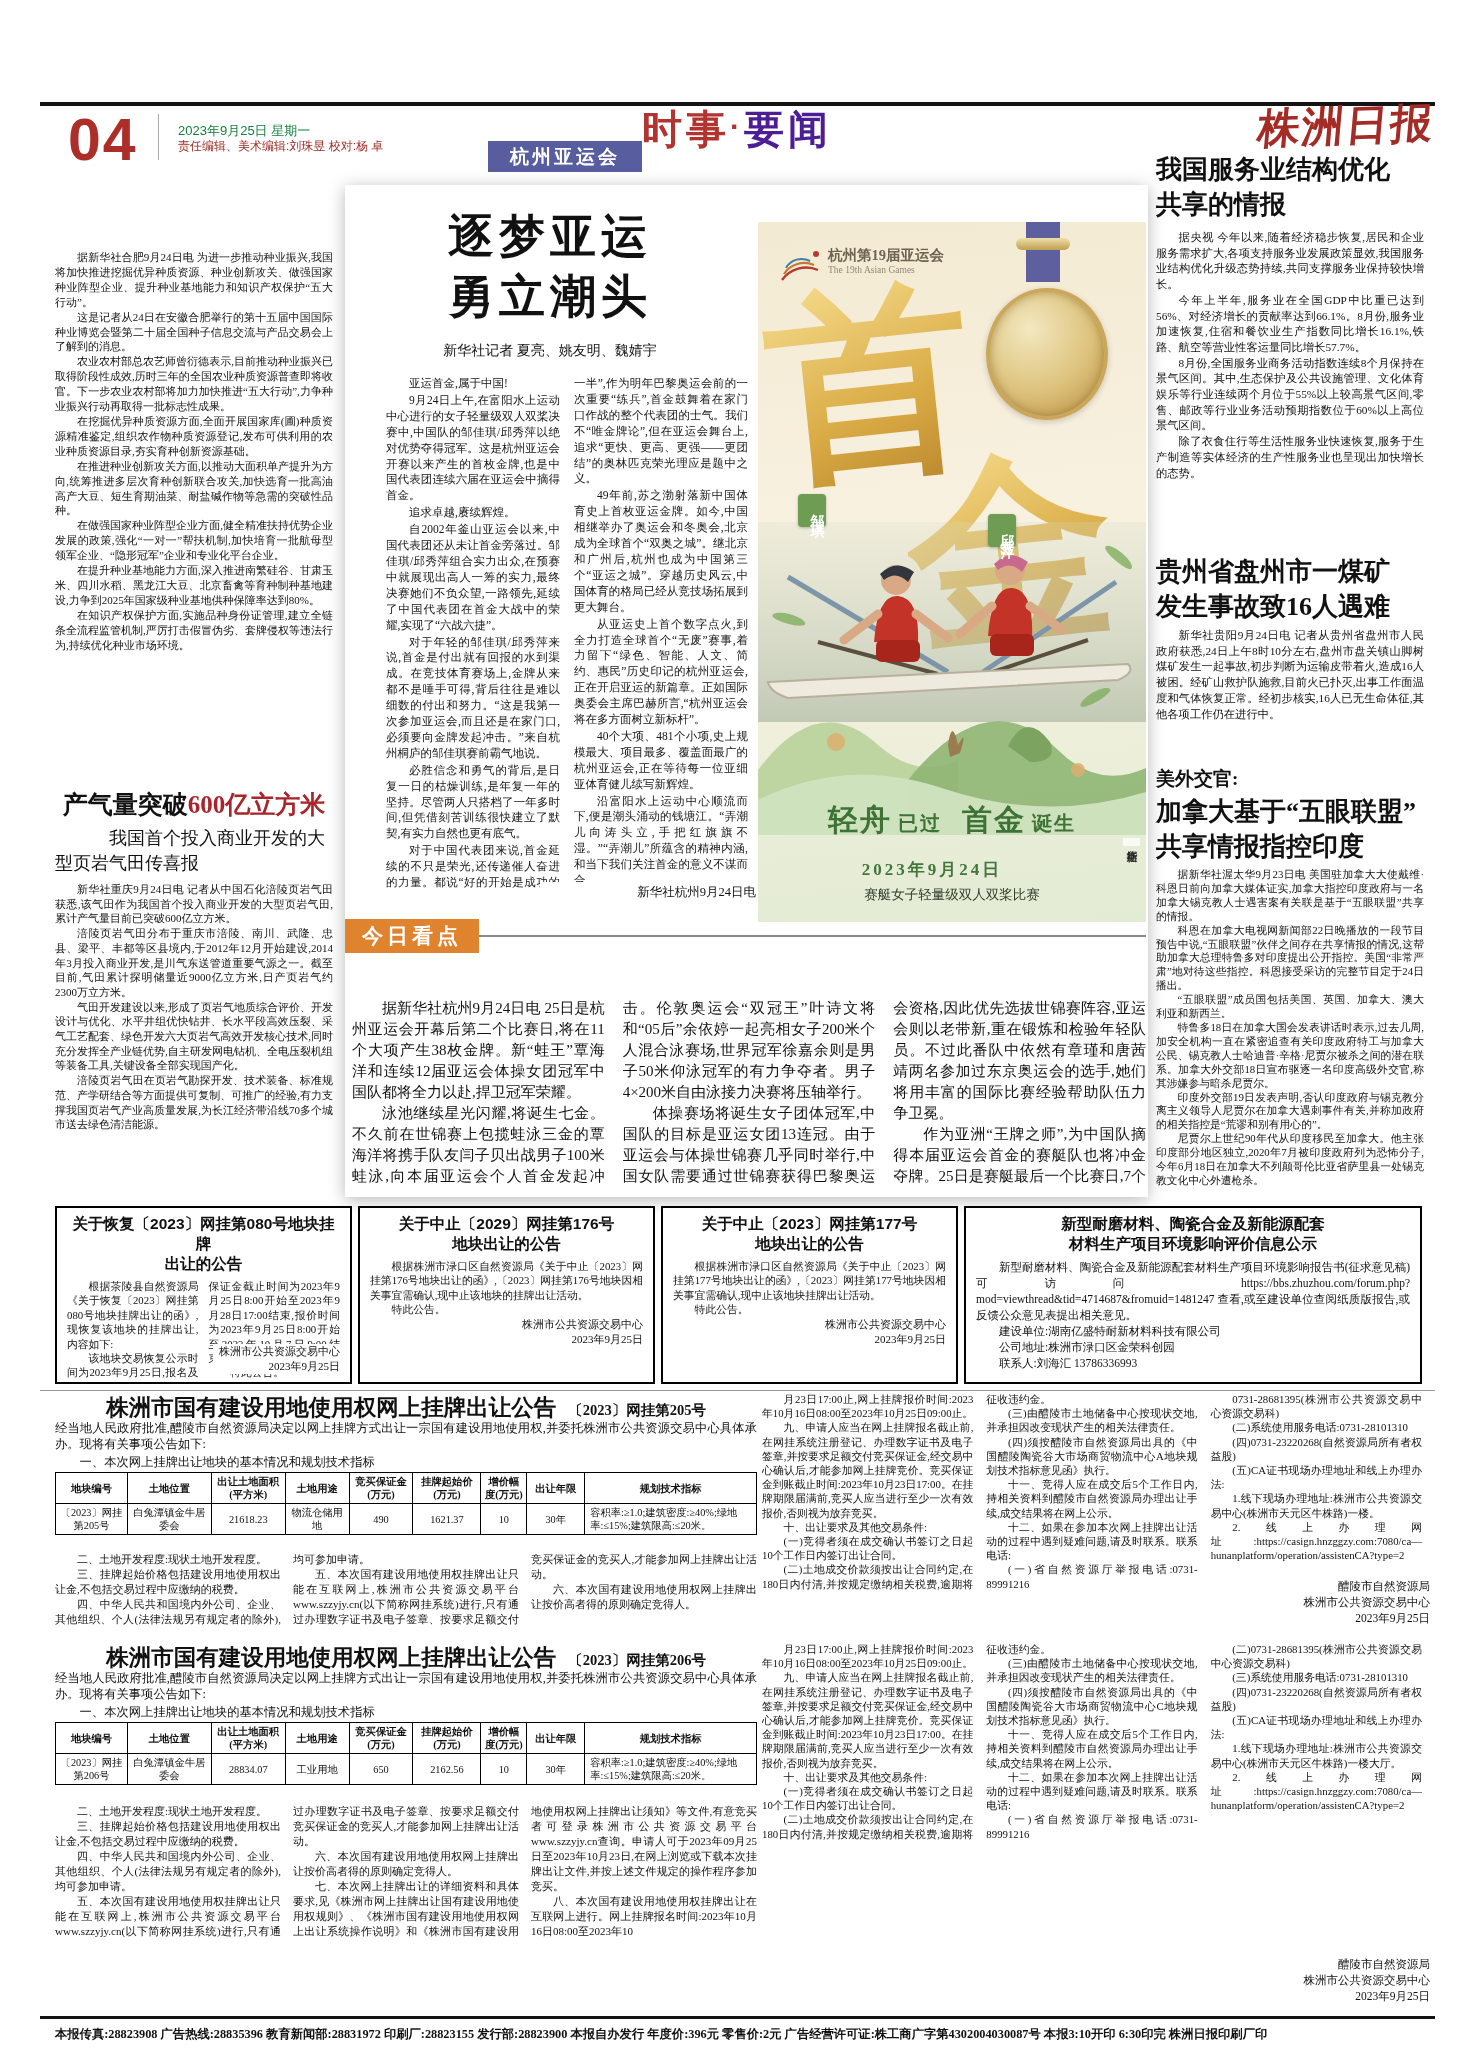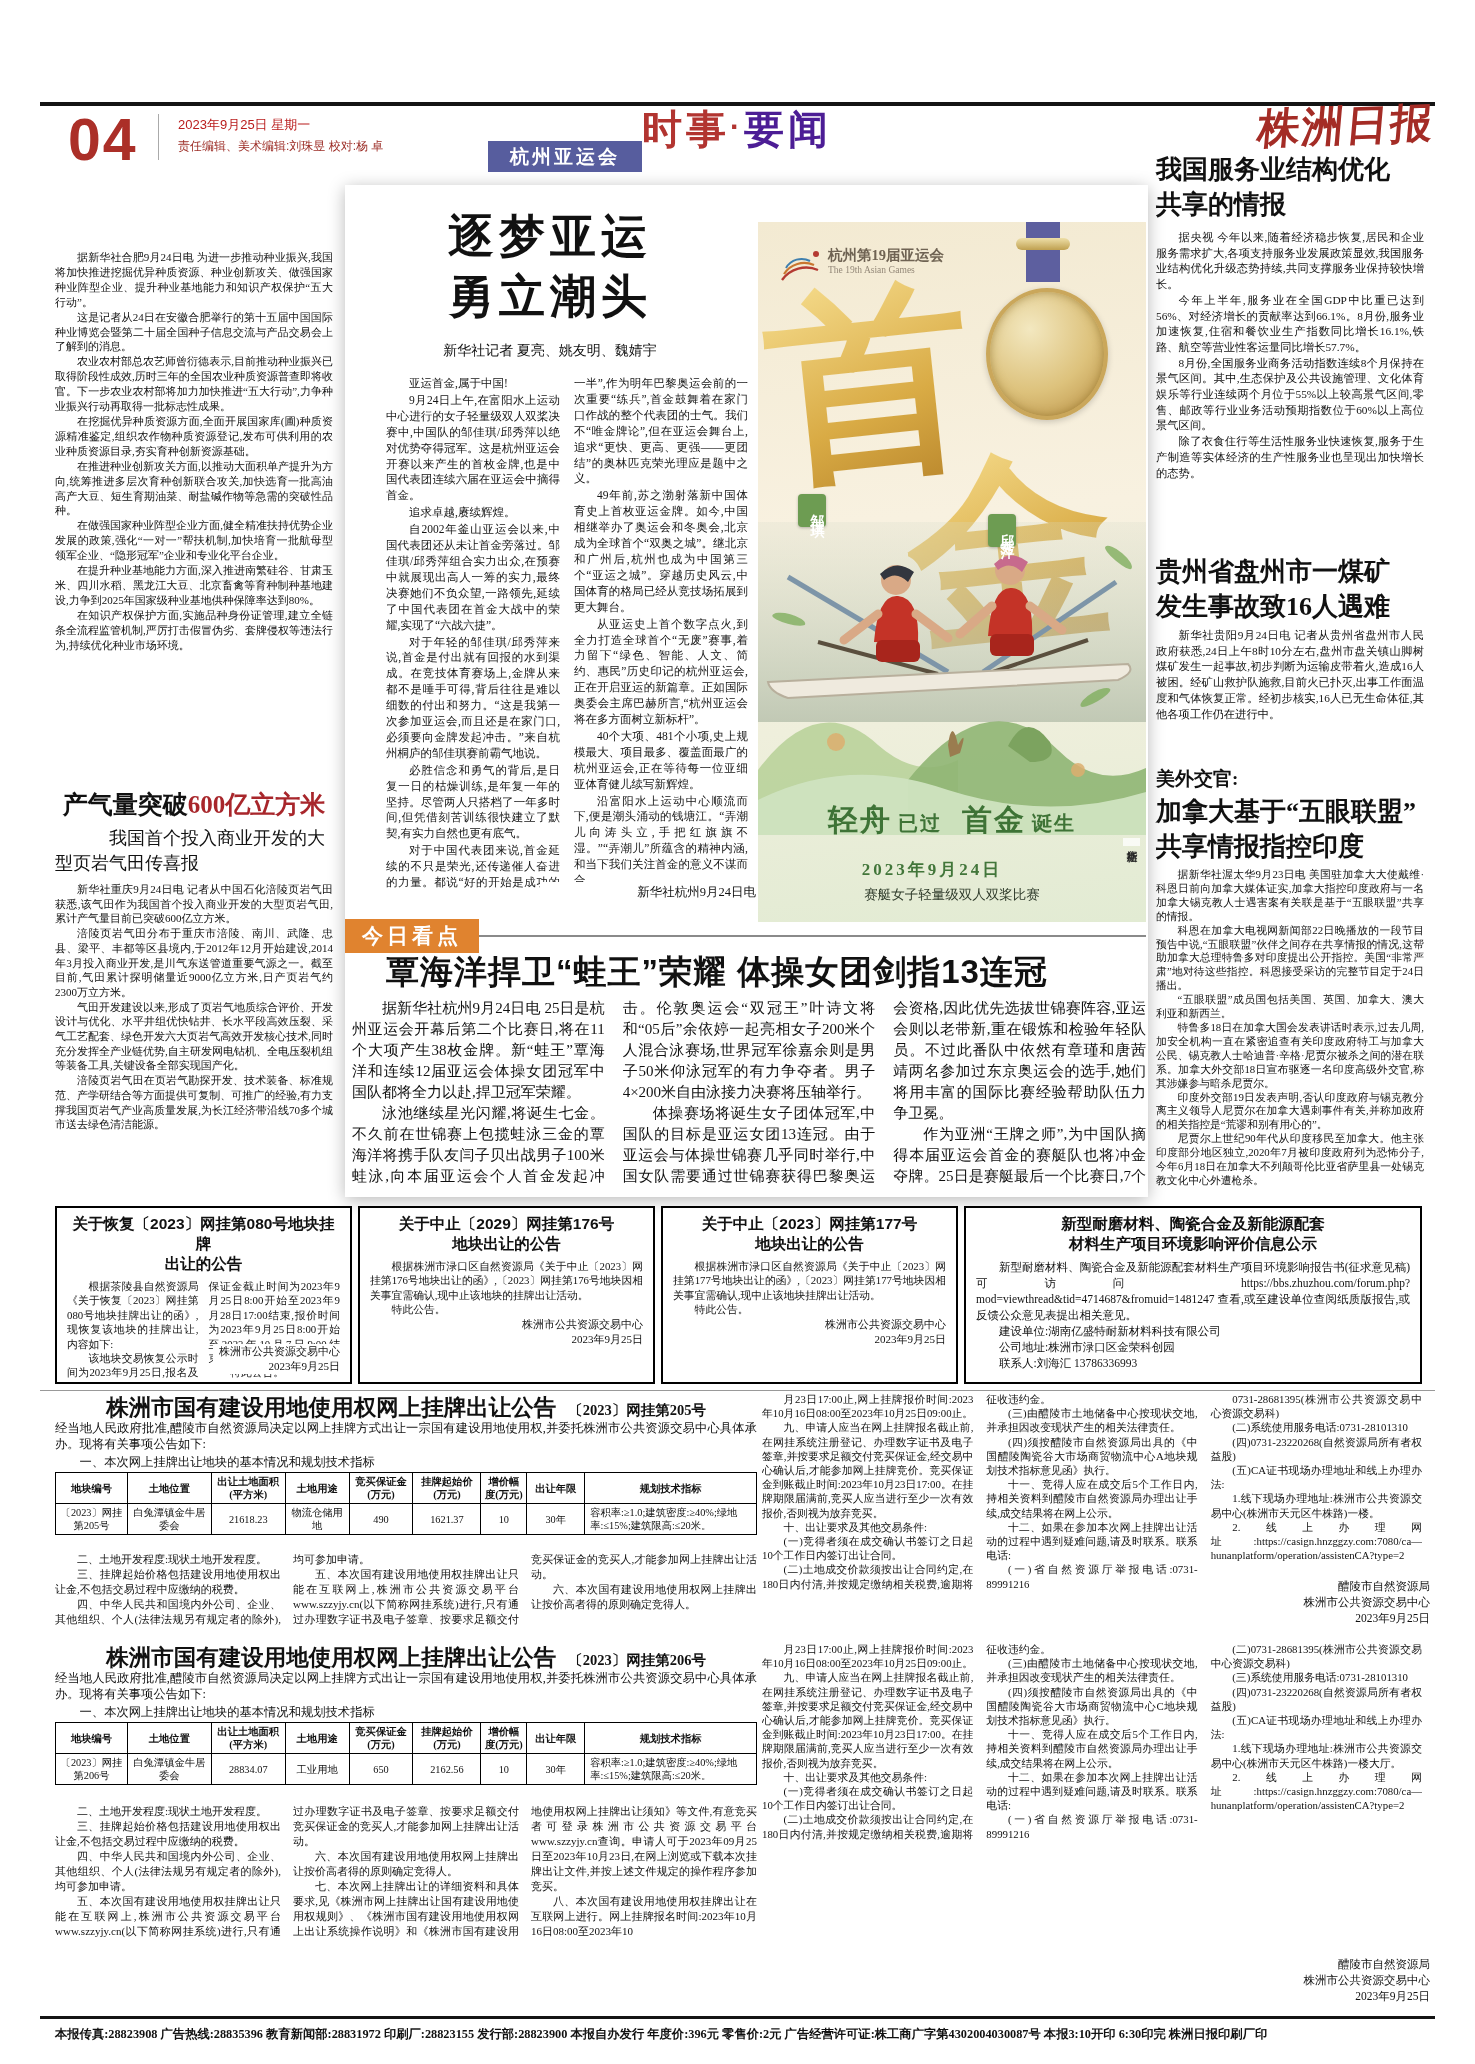--- a/index.html
+++ b/index.html
@@ -6,21 +6,21 @@
   #page{position:relative;width:1475px;height:2064px;background:#fff;margin:0 auto;overflow:hidden;
         font-family:"Liberation Serif","DejaVu Serif",serif;color:#111;}
   .abs{position:absolute;}
   .sans{font-family:"Liberation Sans","DejaVu Sans",sans-serif;}
   .just{text-align:justify;text-justify:inter-ideograph;}
   p{margin:0;text-indent:2em;}
   
   #toprule{left:40px;top:102px;width:1395px;height:4px;background:#141414;}
   #pagenum{left:68px;top:106px;font-size:59px;font-weight:900;color:#ab2f28;letter-spacing:2px;}
   #pgdiv{left:158px;top:114px;width:1px;height:46px;background:#aaa;}
-  #dateline{left:178px;top:116px;font-size:13px;color:#b91c1c;}
+  #dateline{left:178px;top:122px;font-size:13px;color:#15803d;}
   #editors{left:178px;top:138px;font-size:12px;color:#9c2d26;}
   #section{left:537px;top:102px;width:400px;text-align:center;font-weight:900;font-size:40px;letter-spacing:4px;}
   #section .pri{color:#b23430;}
   #section .dot{color:#b23430;font-size:30px;vertical-align:6px;}
   #section .sec{color:#4c1d95;}
   #masthead{left:1258px;top:98px;font-size:42px;font-weight:900;color:#a42c26;transform:skewX(-7deg) rotate(-2deg);letter-spacing:2px;}
   
   .a1t{left:57px;top:158px;width:276px;text-align:center;font-weight:900;font-size:29px;line-height:39px;letter-spacing:1px;}
   .a1b{left:55px;top:250px;width:278px;height:500px;font-size:11px;line-height:14.9px;overflow:hidden;}
   .a2t{left:55px;top:788px;width:278px;text-align:center;font-weight:900;font-size:25px;}
@@ -220,21 +220,20 @@
     <div class="abs p-date">2023年9月24日</div>
     <div class="abs p-cap">赛艇女子轻量级双人双桨比赛</div>
     <div class="abs p-credit">据新华社</div>
     <div class="leaf" style="left:344px;top:330px;transform:rotate(40deg);"></div>
     <div class="leaf" style="left:320px;top:470px;transform:rotate(-30deg);"></div>
     <div class="leaf" style="left:14px;top:392px;transform:rotate(15deg);"></div>
   </div>
 
   <div class="abs sans" id="spbadge">今日看点</div>
   <div class="abs" id="spline"></div>
-  <div class="abs sans" id="sphead">覃海洋捍卫“蛙王”荣耀  体操女团剑指13连冠</div>
   <div class="abs just" id="spbody">
       <p>据新华社杭州9月24日电  25日是杭州亚运会开幕后第二个比赛日,将在11个大项产生38枚金牌。新“蛙王”覃海洋和连续12届亚运会体操女团冠军中国队都将全力以赴,捍卫冠军荣耀。</p>
       <p>泳池继续星光闪耀,将诞生七金。不久前在世锦赛上包揽蛙泳三金的覃海洋将携手队友闫子贝出战男子100米蛙泳,向本届亚运会个人首金发起冲击。伦敦奥运会“双冠王”叶诗文将和“05后”余依婷一起亮相女子200米个人混合泳赛场,世界冠军徐嘉余则是男子50米仰泳冠军的有力争夺者。男子4×200米自由泳接力决赛将压轴举行。</p>
       <p>体操赛场将诞生女子团体冠军,中国队的目标是亚运女团13连冠。由于亚运会与体操世锦赛几乎同时举行,中国女队需要通过世锦赛获得巴黎奥运会资格,因此优先选拔世锦赛阵容,亚运会则以老带新,重在锻炼和检验年轻队员。不过此番队中依然有章瑾和唐茜靖两名参加过东京奥运会的选手,她们将用丰富的国际比赛经验帮助队伍力争卫冕。</p>
       <p>作为亚洲“王牌之师”,为中国队摘得本届亚运会首金的赛艇队也将冲金夺牌。25日是赛艇最后一个比赛日,7个小项都有中国选手参加,其中由张灵和陈云霞组成的女子四人双桨组合曾在东京奥运会上夺得中国赛艇队首枚奥运金牌,此次征战杭州亚运会,目标直指冠军。</p>
       <p>三人篮球25日开赛,中国男队首战将对阵中国澳门队。</p>
     </div>
 
   <div class="abs rt r1t">
     <div>我国服务业结构优化</div>

